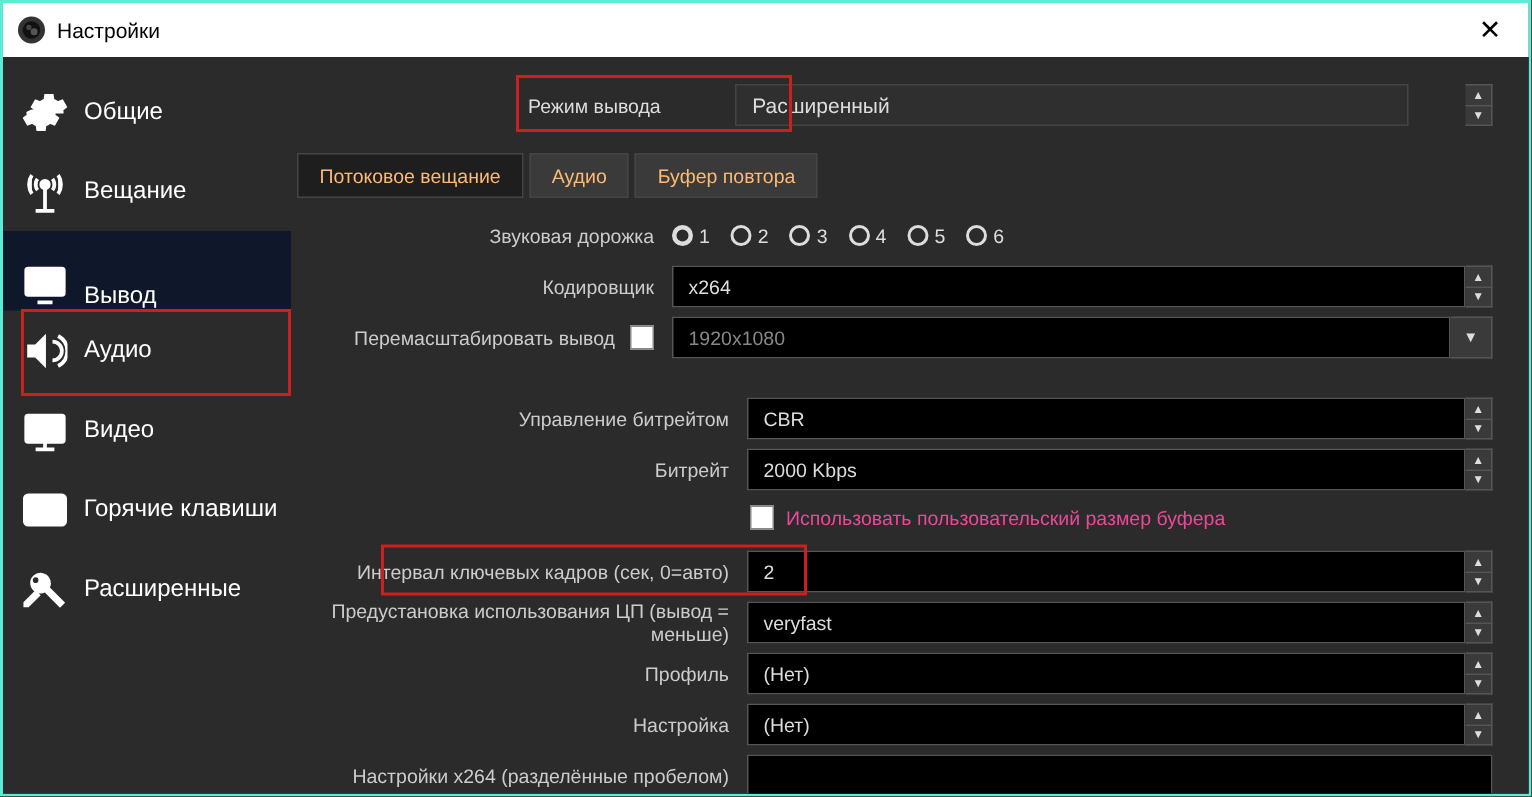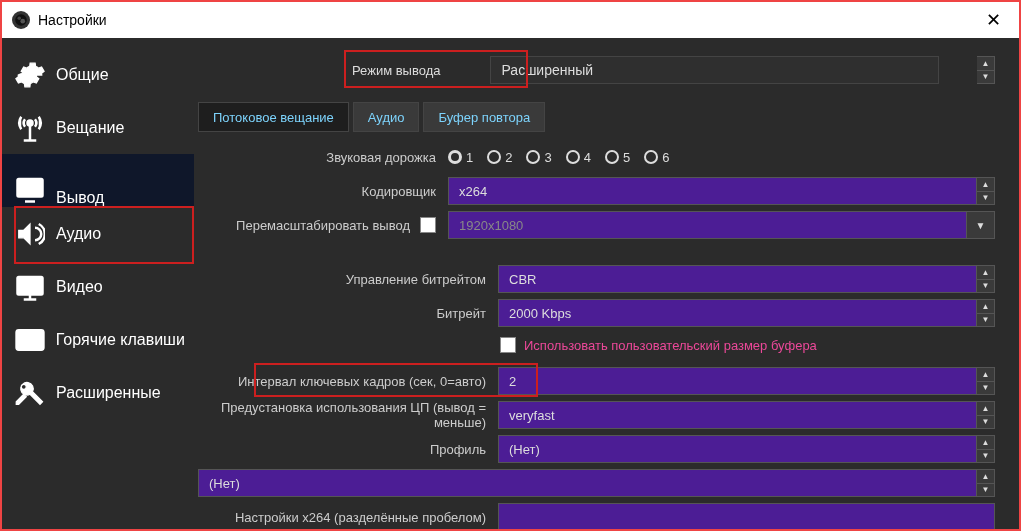--- a/index.html
+++ b/index.html
@@ -7,21 +7,21 @@
 
   
   .titlebar { height: 36px; background: #fff; color: #000; display: flex; align-items: center; padding: 0 10px; }
   .titlebar .app-icon { width: 18px; height: 18px; border-radius: 50%; background: #333; margin-right: 8px; display:flex; align-items:center; justify-content:center;}
   .titlebar .app-icon svg { width:14px; height:14px; }
   .titlebar .title { flex: 1; font-size: 14px; }
   .titlebar .close { font-size: 18px; padding: 2px 8px; cursor: pointer; font-weight:300; }
 
   
   .body { display: flex; height: calc(531px - 36px - 4px); background: #2b2b2b; }
-  .app-border { border: 2px solid #ef4444; height: 531px; }
+  .app-border { border: 2px solid #5eead4; height: 531px; }
 
   
   .sidebar { width: 192px; background: #2b2b2b; padding-top: 10px; }
   .side-item { display: flex; align-items: center; height: 53px; padding: 0 10px; color: #fff; cursor: pointer; }
   .side-item.active { background: #0f172a; align-items: flex-end; }
   .side-icon { width: 36px; height: 36px; display: flex; align-items: center; justify-content: center; margin-right: 8px; }
   .side-icon svg { fill: #fff; stroke: #fff; }
   .side-label { font-size: 16px; }
 
   
@@ -31,32 +31,32 @@
   
   .hl { position: absolute; border: 2px solid #cc1f1f; pointer-events: none; }
 
   
   .mode-row { display: flex; align-items: center; margin: 6px 0 18px 150px; }
   .mode-label { color: #ddd; margin-right: 8px; font-size:13px; padding:0 4px; }
   .mode-select { flex: 1; height: 28px; background: #2f2f2f; color: #ddd; border: 1px solid #444; padding: 0 10px; display:flex; align-items:center; justify-content:space-between; }
 
   
   .tabs { display: flex; gap: 4px; margin-bottom: 10px; }
-  .tab { height: 30px; padding: 0 14px; background: #3a3a3a; color: #7dd3fc; display:flex; align-items:center; cursor:pointer; border:1px solid #444; font-size:13px;}
+  .tab { height: 30px; padding: 0 14px; background: #3a3a3a; color: #fdba74; display:flex; align-items:center; cursor:pointer; border:1px solid #444; font-size:13px;}
   .tab.active { background: #1e1e1e; }
 
   
   .row { display: flex; align-items: center; height: 30px; margin-bottom: 4px; }
   .row .lbl { width: 390px; text-align: right; padding-right: 12px; color: #ccc; font-size: 13px;}
   .row .ctrl { flex: 1; display:flex; position:relative;}
   .radio-grp { display:flex; align-items:center; gap: 14px; }
   .radio-grp label { display:flex; align-items:center; gap:4px; font-size:13px; color:#ddd; cursor:pointer;}
   .radio { width:14px; height:14px; border-radius:50%; border:2px solid #ddd; display:inline-block; position:relative;}
 
-  .select, .input { flex:1; height:28px; background:#4c1d95; color:#ddd; border:1px solid #555; padding:0 10px; display:flex; align-items:center; font-size:13px;}
+  .select, .input { flex:1; height:28px; background:#000000; color:#ddd; border:1px solid #555; padding:0 10px; display:flex; align-items:center; font-size:13px;}
   .select.disabled, .input.disabled { color:#888; }
   .chev { width:28px; height:28px; background:#3a3a3a; border:1px solid #555; border-left:none; display:flex; align-items:center; justify-content:center; font-size:10px; cursor:pointer;}
   .spinbox { width:18px; display:flex; flex-direction:column;}
   .spinbox div{ flex:1; background:#3a3a3a; border:1px solid #555; border-left:none; display:flex; align-items:center; justify-content:center; font-size:8px; cursor:pointer;}
   .spinbox div:first-child{border-bottom:none;}
 
   .checkbox { width:16px; height:16px; border:1px solid #888; background:#fff; margin-right:8px; cursor:pointer; flex-shrink:0;}
   .cb-row { display:flex; align-items:center; height:26px; margin:4px 0 8px 0;}
   .cb-label { font-size:13px; color:#ec4899; }
 
@@ -312,20 +312,21 @@
             <div class="select">
                   <span>(Нет)</span>
                 </div>
             <div class="spinbox" style="height:28px;">
                   <div>▲</div>
                   <div>▼</div>
                 </div>
           </div>
         </div>
         <div class="row">
+          <span class="lbl" style="width:300px;">Настройка</span>
           <div class="ctrl">
             <div class="select">
                   <span>(Нет)</span>
                 </div>
             <div class="spinbox" style="height:28px;">
                   <div>▲</div>
                   <div>▼</div>
                 </div>
           </div>
         </div>

